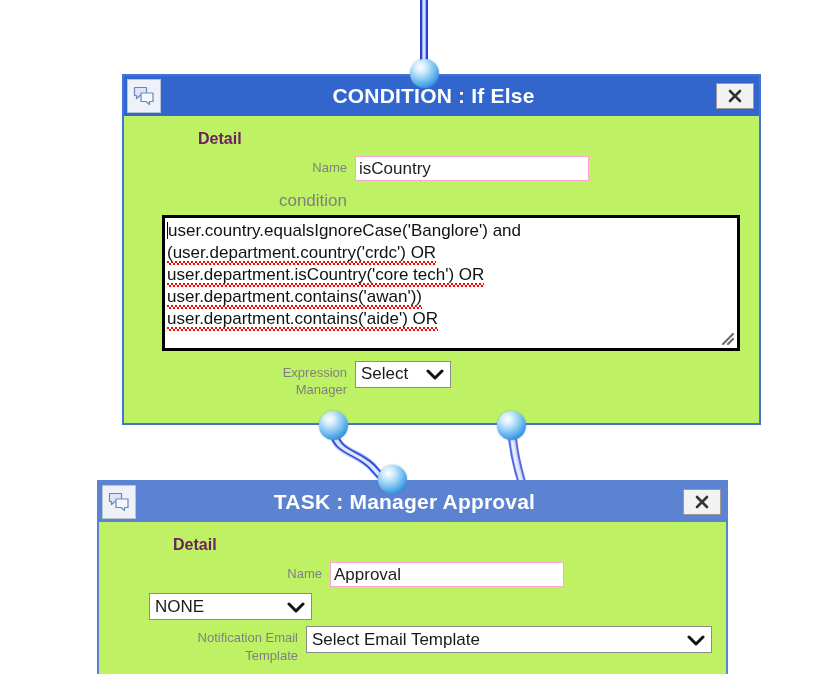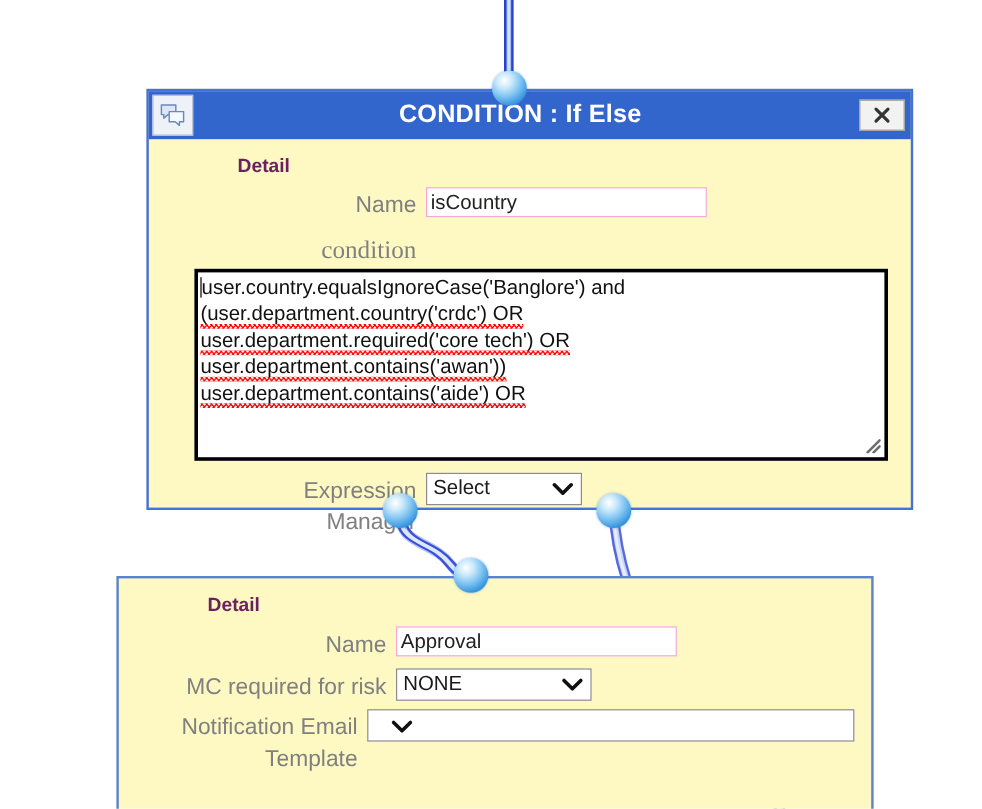--- a/index.html
+++ b/index.html
@@ -29,21 +29,21 @@
     width: 818px;
     height: 674px;
     pointer-events: none;
   }
   .wire-under { z-index: 1; }
   .wire-over  { z-index: 6; }
 
   
   .panel {
     position: absolute;
-    background: #fef9c3;
+    background: #bef264;
     border: 2px solid #4472d8;
     box-sizing: border-box;
     z-index: 4;
   }
   .panel.task {
     border-color: #5b83d1;
     z-index: 5;
   }
 
   .titlebar {
@@ -110,21 +110,21 @@
     margin: 4px 0 8px 24px;
   }
 
   .form-row {
     display: flex;
     align-items: flex-start;
     margin-bottom: 6px;
   }
   .form-label {
     color: #808080;
-    font-size: 19px;
+    font-size: 13px;
     text-align: right;
     padding-top: 3px;
     line-height: 1.35;
     white-space: pre-line;
   }
   .form-field { flex: 1; }
 
   .txt-input {
     height: 25px;
     border: 1px solid #f9a8d4;
@@ -262,96 +262,110 @@
       <div class="detail-head">Detail</div>
 
       <div class="form-row">
         <div class="form-label" style="width:173px; padding-right:8px;">Name</div>
         <div class="form-field">
           <div class="txt-input" style="width:234px;">isCountry</div>
         </div>
       </div>
 
       <div class="form-row" style="margin-bottom:2px;">
-        <div class="form-label" style="width:173px; padding-right:8px; font-size:21px;font-family:Liberation Serif, serif;">condition</div>
+        <div class="form-label" style="width:173px; padding-right:8px; font-size:17px;">condition</div>
         <div class="form-field"></div>
       </div>
 
       <div class="cond-wrap" style="margin-left:-12px; width:578px;">
-        <div class="cond-box" style="height:160px;">
+        <div class="cond-box" style="height:136px;">
           <div>
             <span class="cond-line"><span class="caret"></span><span>user.country.equalsIgnoreCase('Banglore') and</span></span>
           </div>
           <div>
             <span class="cond-line squiggle">(user.department.country('crdc') OR</span>
           </div>
           <div>
-            <span class="cond-line squiggle">user.department.required('core tech') OR</span>
+            <span class="cond-line squiggle">user.department.isCountry('core tech') OR</span>
           </div>
           <div>
             <span class="cond-line squiggle">user.department.contains('awan'))</span>
           </div>
           <div>
             <span class="cond-line squiggle">user.department.contains('aide') OR</span>
           </div>
           <svg class="resize-grip" viewBox="0 0 14 14">
             <path d="M13,3 L3,13 M13,8 L8,13" stroke="#6f6f6f" stroke-width="2.2" stroke-linecap="round"></path>
           </svg>
         </div>
       </div>
 
       <div class="form-row" style="margin-top:10px;">
         <div class="form-label" style="width:173px; padding-right:8px;">Expression
 Manager</div>
         <div class="form-field">
-          <div class="sel" style="width:130px;">
+          <div class="sel" style="width:96px;">
             <span>Select</span>
             <span class="chev">
               <svg width="18" height="12" viewBox="0 0 18 12">
                 <path d="M2,3 L9,10 L16,3" fill="none" stroke="#111" stroke-width="3" stroke-linecap="round" stroke-linejoin="round"></path>
               </svg>
             </span>
           </div>
         </div>
       </div>
     </div>
   </div>
 
   <div class="panel task" style="left:97px; top:480px; width:631px; height:200px;">
 
+    <div class="titlebar">
+      <div class="title-icon">
+        <svg width="24" height="22" viewBox="0 0 24 22" aria-hidden="true">
+          <path d="M2.5,2.5 h12 v8 h-6.5 l-3.5,3 v-3 h-2 z" fill="#dce6f7" stroke="#6c87bb" stroke-width="1.2" stroke-linejoin="round"></path>
+          <path d="M9,8 h12 v8.5 h-3.5 v3 l-3.5,-3 h-5 z" fill="#f4f8ff" stroke="#6c87bb" stroke-width="1.2" stroke-linejoin="round"></path>
+        </svg>
+      </div>
+      <div class="title-text">TASK : Manager Approval</div>
+      <div class="close-btn">
+        <svg width="14" height="14" viewBox="0 0 14 14">
+          <path d="M2,2 L12,12 M12,2 L2,12" stroke="#333" stroke-width="2.6" stroke-linecap="round"></path>
+        </svg>
+      </div>
+    </div>
 
     <div class="panel-body">
       <div class="detail-head">Detail</div>
 
       <div class="form-row">
         <div class="form-label" style="width:173px; padding-right:8px;">Name</div>
         <div class="form-field">
           <div class="txt-input" style="width:234px;">Approval</div>
         </div>
       </div>
 
       <div class="form-row">
-        <div class="form-label" style="width:173px; padding-right:8px;">MC required for risk</div>
         <div class="form-field">
           <div class="sel" style="width:163px;">
             <span>NONE</span>
             <span class="chev">
               <svg width="18" height="12" viewBox="0 0 18 12">
                 <path d="M2,3 L9,10 L16,3" fill="none" stroke="#111" stroke-width="3" stroke-linecap="round" stroke-linejoin="round"></path>
               </svg>
             </span>
           </div>
         </div>
       </div>
 
       <div class="form-row">
         <div class="form-label" style="width:173px; padding-right:8px;">Notification Email
 Template</div>
         <div class="form-field">
           <div class="sel" style="width:406px;">
+            <span>Select Email Template</span>
             <span class="chev">
               <svg width="18" height="12" viewBox="0 0 18 12">
                 <path d="M2,3 L9,10 L16,3" fill="none" stroke="#111" stroke-width="3" stroke-linecap="round" stroke-linejoin="round"></path>
               </svg>
             </span>
           </div>
         </div>
       </div>
     </div>
   </div>

